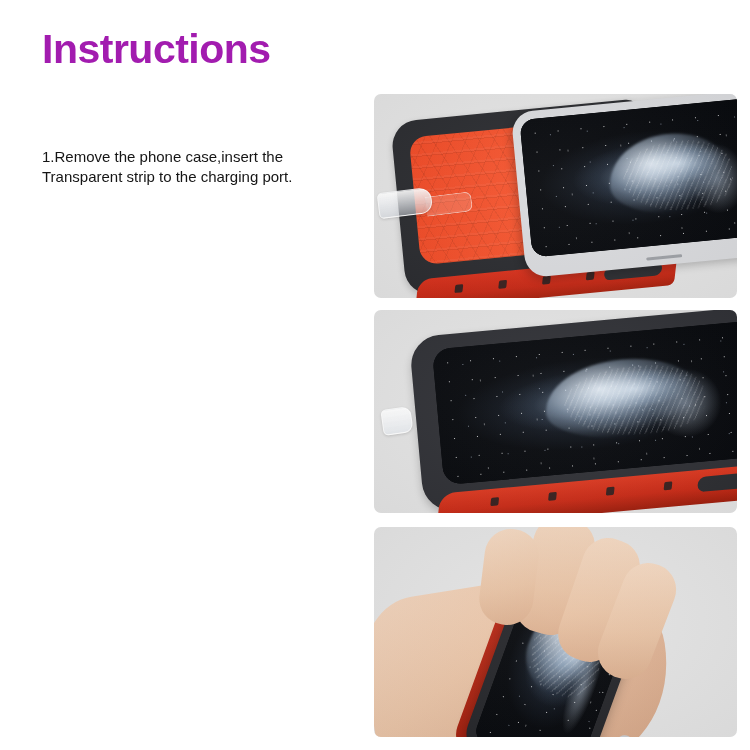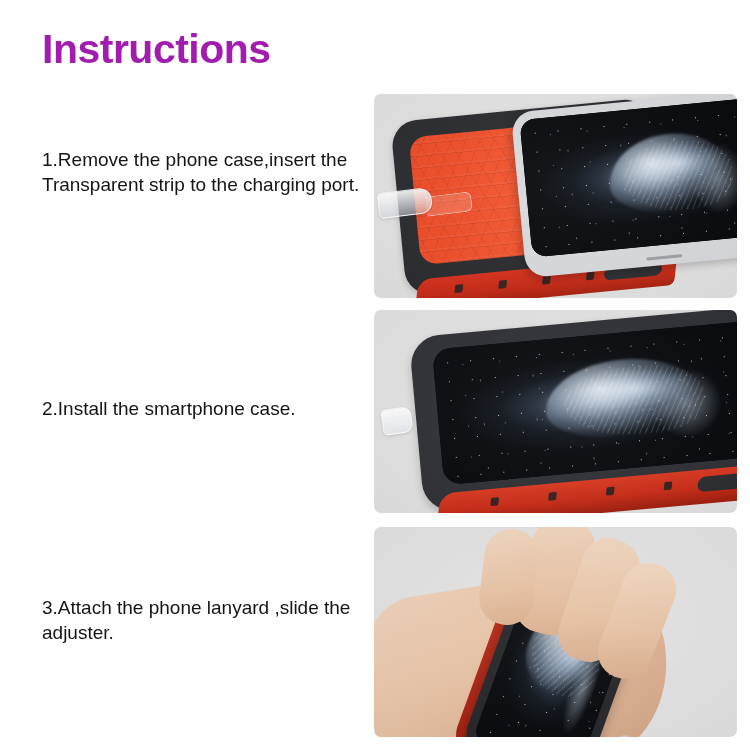--- a/index.html
+++ b/index.html
@@ -27,21 +27,21 @@
   
   .step-row { position: absolute; left: 0; width: 750px; }
   #step-row-1 { top: 94px;  height: 204px; }
   #step-row-2 { top: 310px; height: 203px; }
   #step-row-3 { top: 527px; height: 210px; }
 
   .step-text {
     position: absolute;
     left: 42px;
     width: 320px;
-    font-size: 19px;
+    font-size: 15px;
     line-height: 1.32;
     color: #151515;
     white-space: pre-line;
   }
   #step-text-1 { top: 53px; }
   #step-text-2 { top: 86px; }
   #step-text-3 { top: 68px; }
 
   
   .panel {
@@ -327,21 +327,20 @@
         </div>
         <div id="panel-1-chin-speaker"></div>
       </div>
 
     </div>
   </div>
 </section>
 
 <section class="step-row" id="step-row-2">
 
-  <div class="step-text" id="step-text-2">2.Install the smartphone case.</div>
 
   <div class="panel" id="panel-2">
     <div class="photo">
 
       <div id="panel-2-case">
         <div id="panel-2-screen">
           <div class="wallpaper"></div>
           <div class="wave-crest"></div>
           <div class="wave-streaks"></div>
         </div>
@@ -355,21 +354,20 @@
       </div>
 
       <div id="panel-2-strip"></div>
 
     </div>
   </div>
 </section>
 
 <section class="step-row" id="step-row-3">
 
-  <div class="step-text" id="step-text-3">3.Attach the phone lanyard ,slide the adjuster.</div>
 
   <div class="panel" id="panel-3">
     <div class="photo">
 
       <div id="panel-3-hand"></div>
 
       <div id="panel-3-redband"></div>
 
       <div id="panel-3-phone">
         <div id="panel-3-screen">

